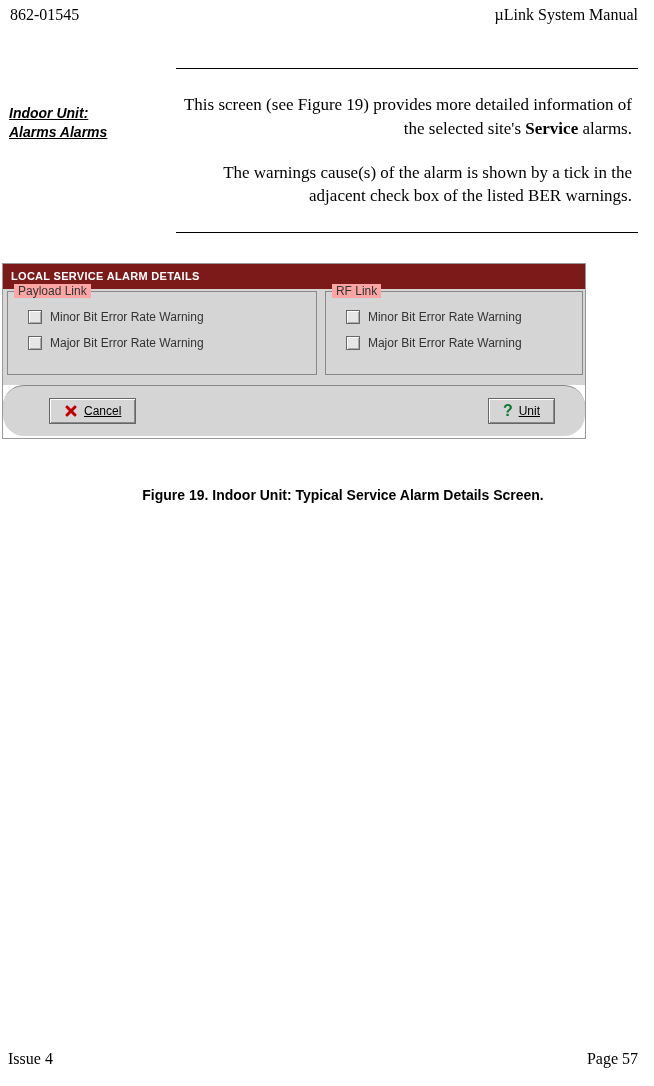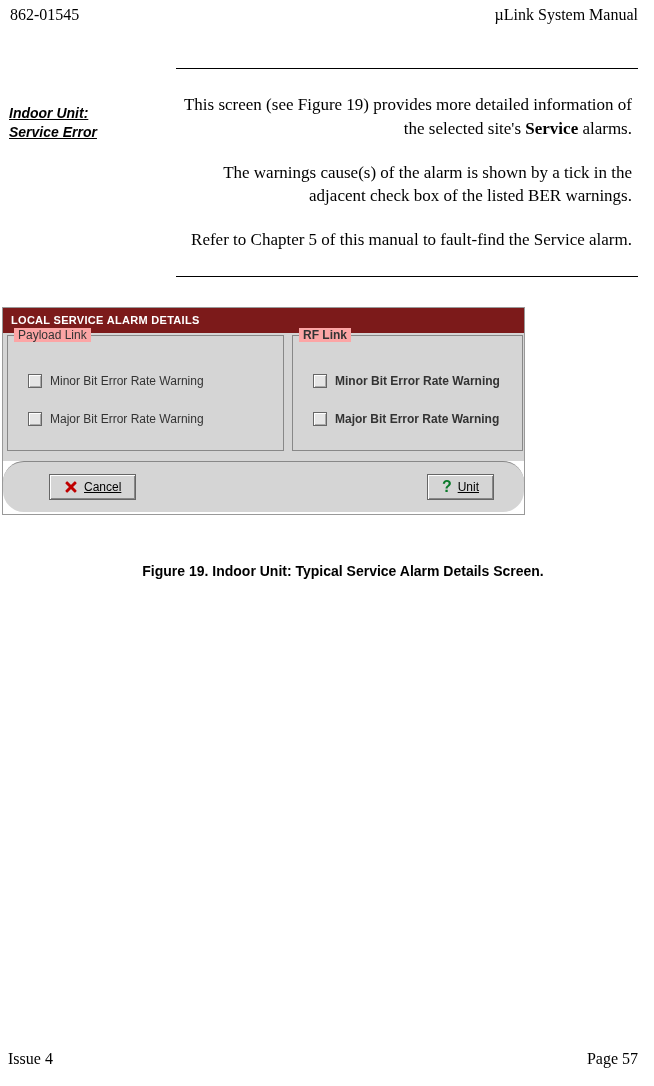--- a/index.html
+++ b/index.html
@@ -43,21 +43,21 @@
     font-size: 17px;
     line-height: 1.4;
     margin-bottom: 20px;
     padding-right: 6px;
     text-align: right;
   }
   .para:last-child { margin-bottom: 0; }
 
   
   .panel-wrap {
-    width: 523px;
+    width: 584px;
     margin-left: -6px;
     background: #fff;
     border: 1px solid #999;
     padding-bottom: 2px;
   }
   .panel-title {
     background: #7c1a1a;
     color: #fff;
     font-family: "Helvetica Neue", Helvetica, sans-serif;
     font-size: 11px;
@@ -71,39 +71,39 @@
     display: flex;
     gap: 8px;
   }
   .group {
     border: 1px solid #888;
     background: #d5d5d5;
     position: relative;
     padding: 14px 12px 12px 20px;
   }
   .group:first-child { flex: 0 0 54%; }
-  .group:last-child  { flex: 0 0 45%; font-weight: bold; }
+  .group:last-child  { flex: 0 0 45%; }
   .group-label {
     position: absolute;
     top: -8px;
     left: 6px;
     background: #fca5a5;
     padding: 0 4px;
     font-family: "Helvetica Neue", Helvetica, sans-serif;
     font-size: 12px;
     color: #333;
   }
   .check-row {
     display: flex;
     align-items: center;
     gap: 8px;
     font-family: "Helvetica Neue", Helvetica, sans-serif;
     font-size: 12px;
     color: #333;
-    margin: 24px 0 12px;
+    margin: 4px 0 12px;
   }
   .check-box {
     width: 14px; height: 14px;
     border: 1px solid #666;
     background: #e6e6e6;
     box-shadow: inset 1px 1px 0 #fff, inset -1px -1px 0 #aaa;
     flex-shrink: 0;
   }
   .btn-bar {
     background: #d5d5d5;
@@ -169,29 +169,28 @@
 </head>
 <body>
 
 <div class="header-row">
   <span>862-01545</span>
   <span>µLink System Manual</span>
 </div>
 
 <div class="side-label">
   <span>Indoor Unit:</span><br>
-  <span>Service Error</span>
+  <span>Alarms Alarms</span>
 </div>
 
 <div class="content-block">
   <p class="para">
     <span>This screen (see Figure 19) provides more detailed information of the selected site's </span><b>Service</b><span> alarms.</span>
   </p>
   <p class="para">The warnings cause(s) of the alarm is shown by a tick in the adjacent check box of the listed BER warnings.</p>
-  <p class="para">Refer to Chapter 5 of this manual to fault-find the Service alarm.</p>
 </div>
 
 <div class="panel-wrap">
   <div class="panel-title">LOCAL SERVICE ALARM DETAILS</div>
   <div class="panel-body">
 
     <div class="group">
       <span class="group-label">Payload Link</span>
       <div class="check-row">
         <span class="check-box"></span>

